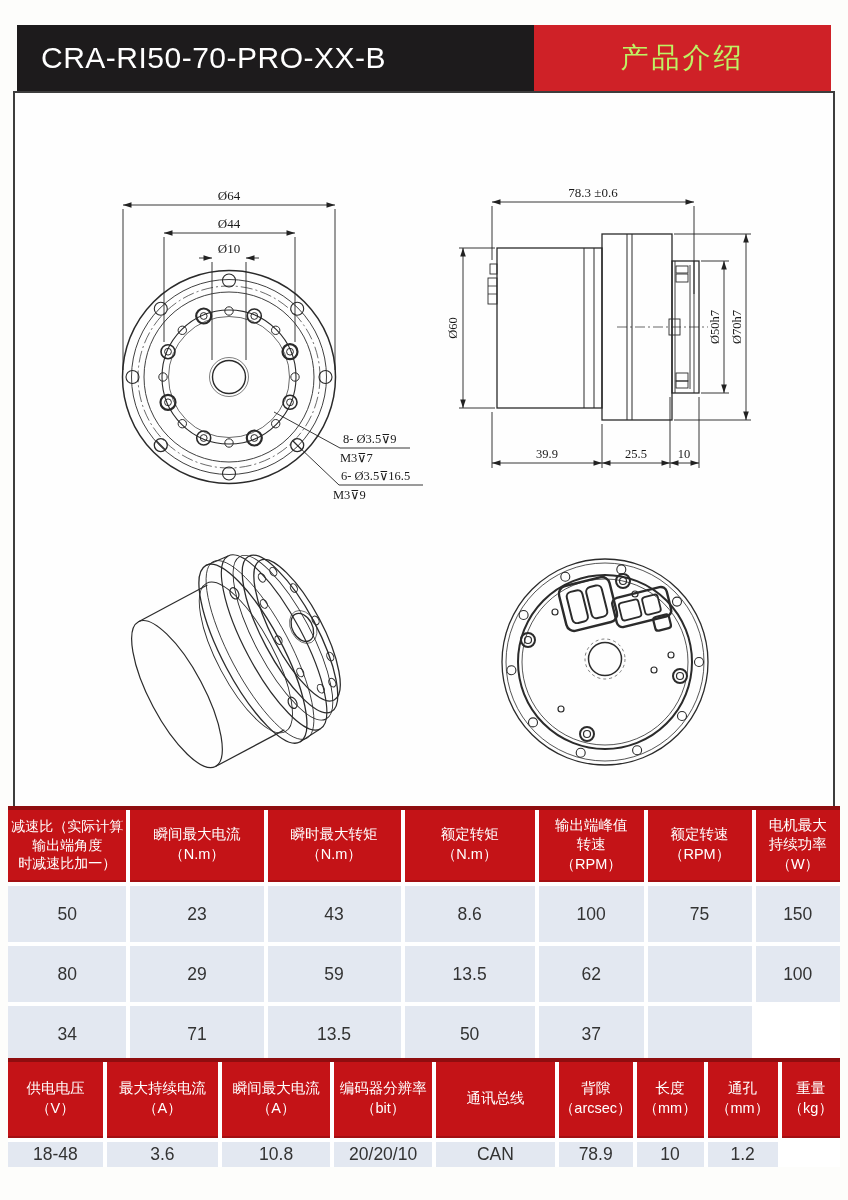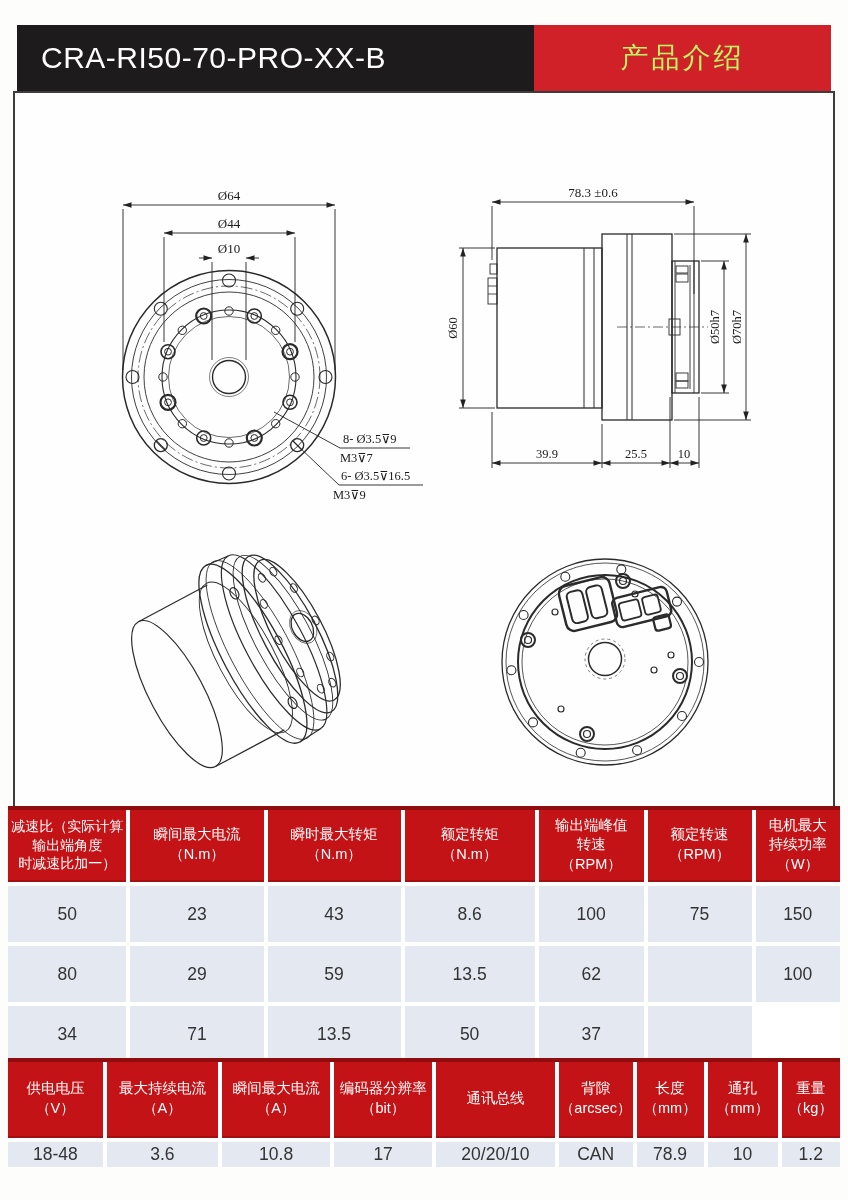--- a/index.html
+++ b/index.html
@@ -330,21 +330,20 @@
       <div class="th">长度
 （mm）</div>
       <div class="th">通孔
 （mm）</div>
       <div class="th">重量
 （kg）</div>
 
       <div class="td">18-48</div>
       <div class="td">3.6</div>
       <div class="td">10.8</div>
-      <div class="td">17</div>
       <div class="td">20/20/10</div>
       <div class="td">CAN</div>
       <div class="td">78.9</div>
       <div class="td">10</div>
       <div class="td">1.2</div>
     </div>
   </div>
 
 </div>
 

